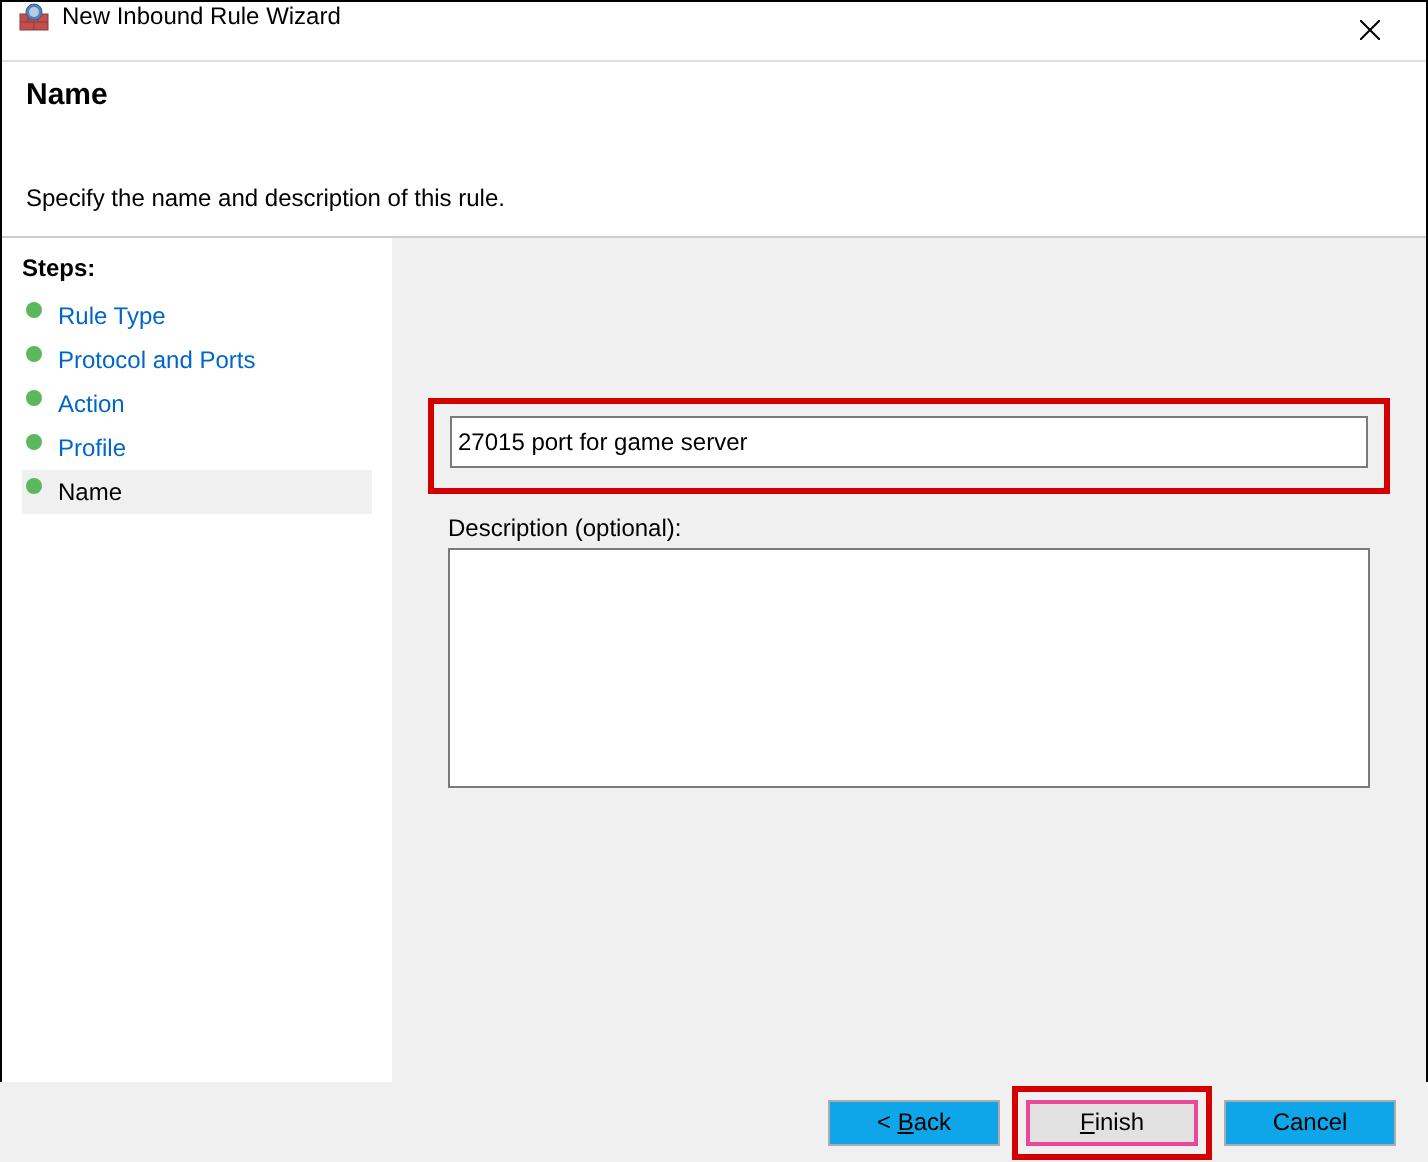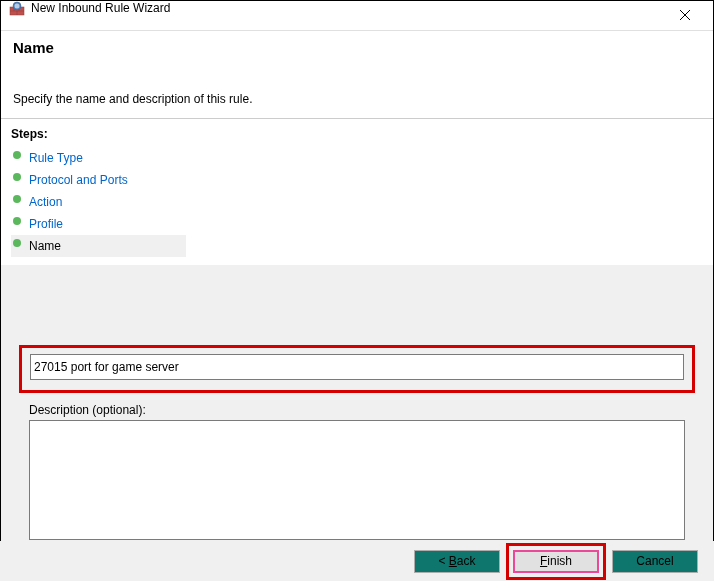--- a/index.html
+++ b/index.html
@@ -47,21 +47,20 @@
       font-weight: bold;
       margin-bottom: 6px;
     }
     .header .subtitle {
       font-size: 12px;
       margin-top: 36px;
     }
     .content {
       display: flex;
       height: calc(100% - 30px - 55px - 40px);
-      flex-direction: column;
     }
     .sidebar {
       width: 195px;
       padding: 8px 10px;
       border-right: 0;
     }
     .sidebar-title {
       font-weight: bold;
       font-size: 12px;
       margin-bottom: 6px;
@@ -136,21 +135,21 @@
       align-items: center;
       justify-content: flex-end;
       padding: 0 16px;
       background: #f0f0f0;
       gap: 6px;
     }
     .btn {
       width: 86px;
       height: 23px;
       border: 1px solid #adadad;
-      background: #0f766e;
+      background: #0ea5e9;
       font-family: inherit;
       font-size: 12px;
       cursor: pointer;
     }
     .btn-finish-wrap {
       border: 3px solid #d40000;
       padding: 4px;
       display: inline-block;
     }
     .btn.primary {

